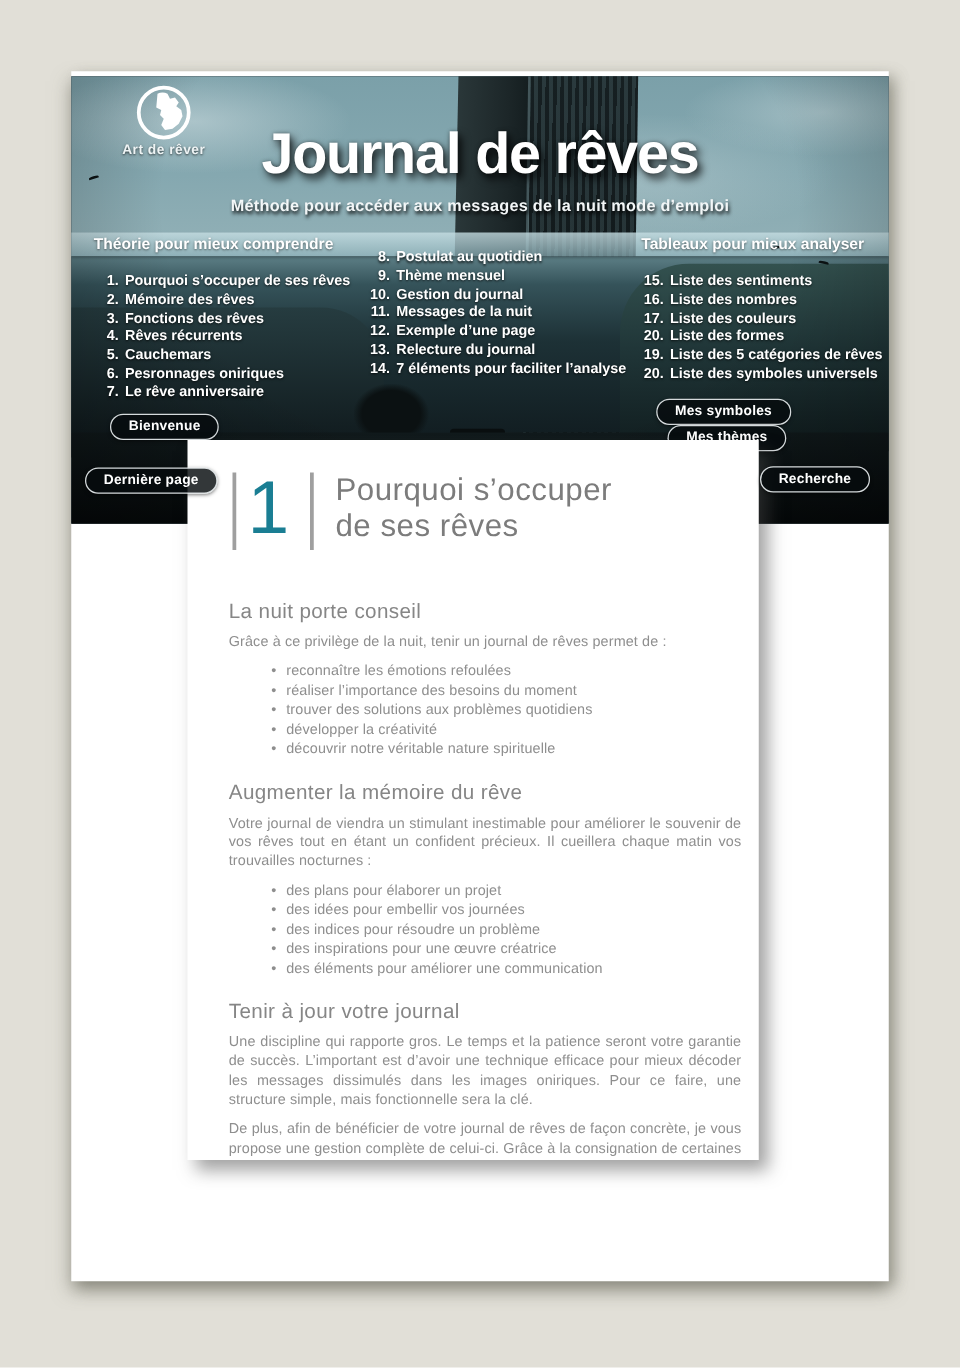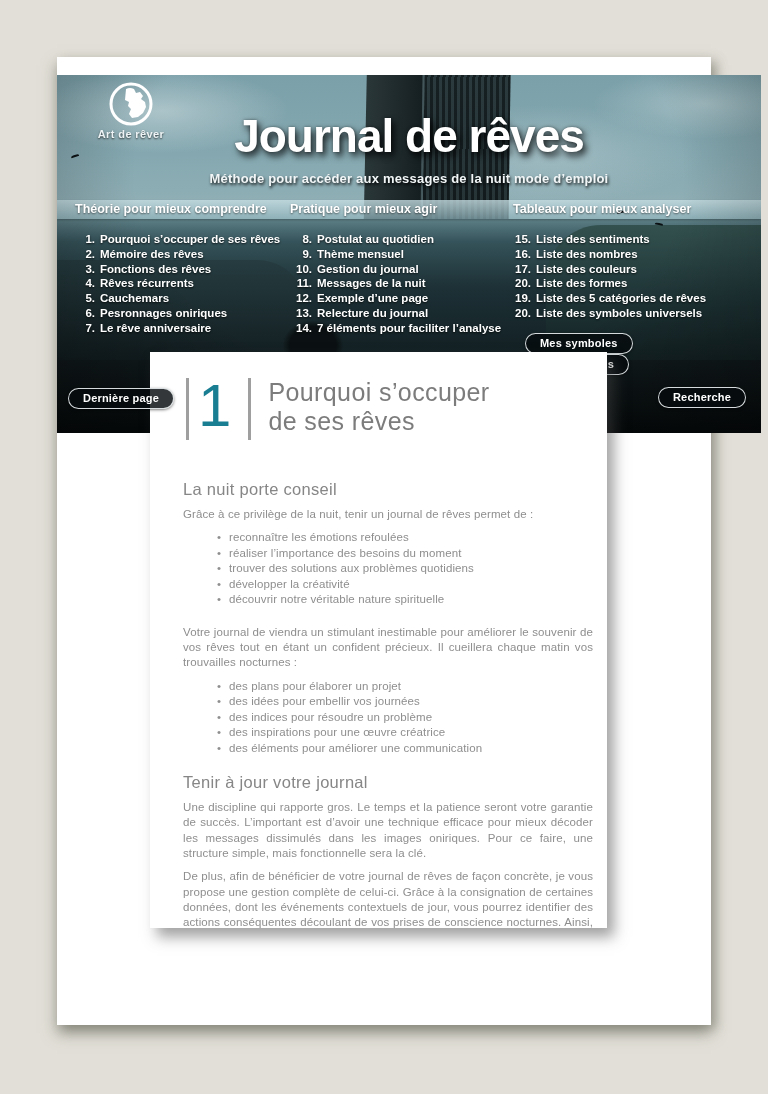--- a/index.html
+++ b/index.html
@@ -10,21 +10,21 @@
     overflow:hidden;
     position:relative;
   }
   .page{
     position:absolute;left:57px;top:57px;
     width:654px;height:968px;
     background:#ffffff;
     box-shadow:0 8px 14px rgba(95,95,82,.55),6px 4px 10px rgba(110,110,95,.35);
   }
   
-  .banner{position:absolute;left:0;top:18px;width:704px;height:358px;overflow:hidden;background:#15242a;}
+  .banner{position:absolute;left:0;top:4px;width:654px;height:358px;overflow:hidden;background:#15242a;}
   .sky{position:absolute;left:0;top:0;width:100%;height:144px;
     background:
       radial-gradient(ellipse 180px 60px at 15% 25%,rgba(225,235,237,.45),transparent 70%),
       radial-gradient(ellipse 220px 70px at 70% 55%,rgba(205,220,223,.35),transparent 70%),
       radial-gradient(ellipse 160px 50px at 92% 20%,rgba(215,228,230,.4),transparent 70%),
       linear-gradient(180deg,#7ba0a9 0%,#85a8b0 55%,#93b1b7 100%);}
   .post-left{position:absolute;left:306px;top:-8px;width:58px;height:378px;
     background:linear-gradient(90deg,#2a3739 0%,#1c2628 70%,#141d1f 100%);
     transform:rotate(1.2deg);}
   .post-right{position:absolute;left:363px;top:-8px;width:86px;height:378px;
@@ -136,24 +136,26 @@
       <div class="nav-header">Théorie pour mieux comprendre</div>
       <ul class="nav-list">
         <li><span class="num">1.</span><span>Pourquoi s’occuper de ses rêves</span></li>
         <li><span class="num">2.</span><span>Mémoire des rêves</span></li>
         <li><span class="num">3.</span><span>Fonctions des rêves</span></li>
         <li><span class="num">4.</span><span>Rêves récurrents</span></li>
         <li><span class="num">5.</span><span>Cauchemars</span></li>
         <li><span class="num">6.</span><span>Pesronnages oniriques</span></li>
         <li><span class="num">7.</span><span>Le rêve anniversaire</span></li>
       </ul>
+      <div class="btn-row">
+        <button class="pill">Bienvenue</button>
+      </div>
     </div>
 
     <div class="nav-col c2">
-      <div class="nav-header">Pratique pour mieux agir</div>
       <ul class="nav-list">
         <li><span class="num">8.</span><span>Postulat au quotidien</span></li>
         <li><span class="num">9.</span><span>Thème mensuel</span></li>
         <li><span class="num">10.</span><span>Gestion du journal</span></li>
         <li><span class="num">11.</span><span>Messages de la nuit</span></li>
         <li><span class="num">12.</span><span>Exemple d’une page</span></li>
         <li><span class="num">13.</span><span>Relecture du journal</span></li>
         <li><span class="num">14.</span><span>7 éléments pour faciliter l’analyse</span></li>
       </ul>
     </div>
@@ -194,20 +196,21 @@
       <ul class="bullets">
         <li>reconnaître les émotions refoulées</li>
         <li>réaliser l’importance des besoins du moment</li>
         <li>trouver des solutions aux problèmes quotidiens</li>
         <li>développer la créativité</li>
         <li>découvrir notre véritable nature spirituelle</li>
       </ul>
     </div>
 
     <div class="section">
+      <h2 class="section-title">Augmenter la mémoire du rêve</h2>
       <p class="body-p">Votre journal de viendra un stimulant inestimable pour améliorer le souvenir de vos rêves tout en étant un confident précieux. Il cueillera chaque matin vos trouvailles nocturnes :</p>
       <ul class="bullets">
         <li>des plans pour élaborer un projet</li>
         <li>des idées pour embellir vos journées</li>
         <li>des indices pour résoudre un problème</li>
         <li>des inspirations pour une œuvre créatrice</li>
         <li>des éléments pour améliorer une communication</li>
       </ul>
     </div>
 

